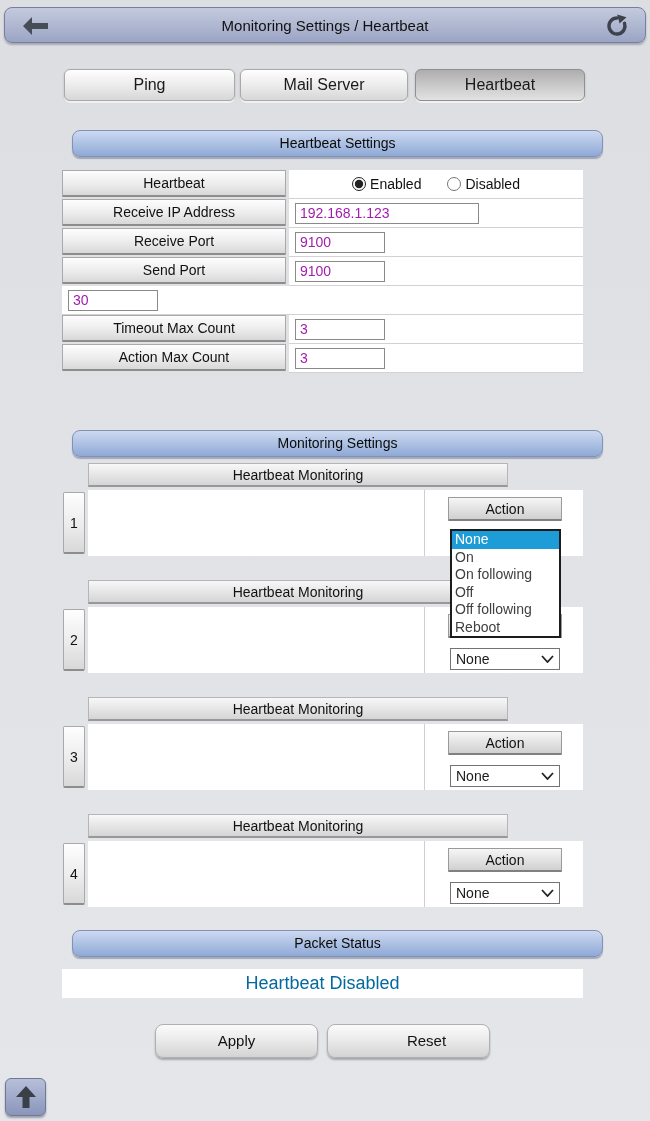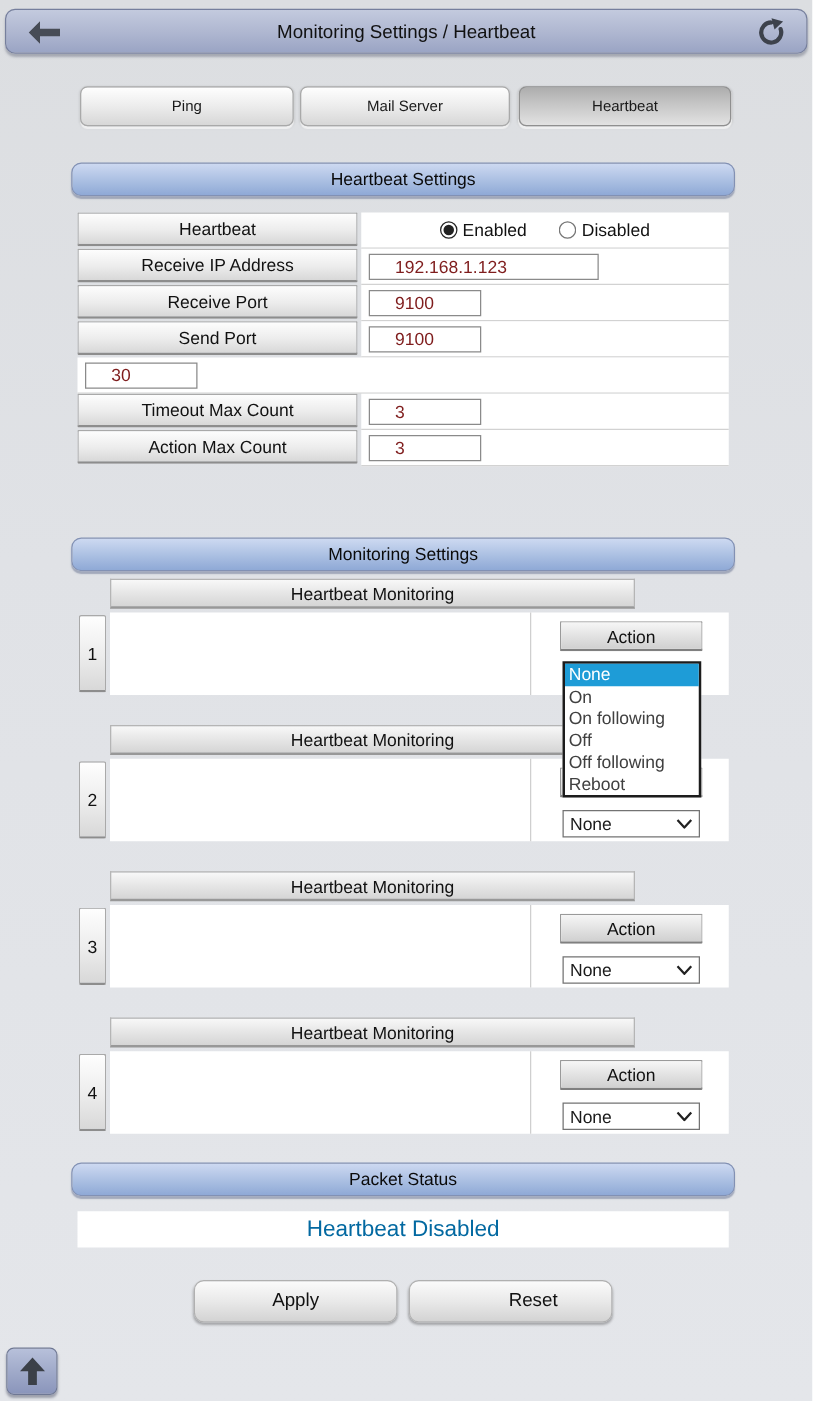--- a/index.html
+++ b/index.html
@@ -31,33 +31,33 @@
     background: transparent; border: none; cursor: pointer;
   }
   .nav-btn.left { left: 4px; }
   .nav-btn.right { right: 2px; }
   
   .tab {
     position: absolute; top: 69px; height: 32px;
     border: 1px solid #a9a9a9; border-radius: 6px;
     background: linear-gradient(180deg, #fefefe 0%, #ececec 50%, #d7d7d7 100%);
     box-shadow: 0 2px 1px rgba(255,255,255,.8), 0 1px 2px rgba(0,0,0,.25);
-    font-size: 12px; color: #1a1a1a; text-align: center; line-height: 30px;
+    font-size: 16px; color: #1a1a1a; text-align: center; line-height: 30px;
     cursor: pointer;
   }
   .tab.active {
     background: linear-gradient(180deg, #adadad 0%, #c6c6c6 45%, #e2e2e2 100%);
     border-color: #8f8f8f;
   }
   .tab.ping { left: 64px; width: 171px; }
   .tab.mail { left: 240px; width: 168px; }
   .tab.heartbeat { left: 415px; width: 170px; }
   
   .section-header {
-    position: absolute; left: 57px; width: 531px; height: 27px;
+    position: absolute; left: 72px; width: 531px; height: 27px;
     border-radius: 8px;
     background: linear-gradient(180deg, #cdd9f1 0%, #aabfe2 55%, #8fa9d6 100%);
     border: 1px solid #8291b4;
     box-shadow: 0 2px 1px rgba(110,120,150,.55);
     text-align: center; line-height: 25px; font-size: 14px; color: #0a0a0a;
   }
   
   .settings-table { position: absolute; left: 62px; top: 170px; width: 521px; }
   .srow { display: flex; height: 29px; }
   .srow .label-cell {
@@ -69,22 +69,22 @@
   }
   .srow .value-cell {
     flex: 1; background: #fff; border-bottom: 1px solid #d2d2d2;
     display: flex; align-items: center; padding-left: 6px;
   }
   .value-cell.radios { justify-content: center; gap: 26px; padding-left: 0; }
   .radio-wrap { display: flex; align-items: center; gap: 4px; font-size: 14px; }
   .radio-wrap input { width: 14px; height: 14px; accent-color: #222; }
   .txt-input {
     height: 21px; border: 1px solid #8a8a8a; background: #fff;
-    font-family: "Liberation Sans", sans-serif; font-size: 14px; color: #7f1d1d;
-    padding: 0 20px;
+    font-family: "Liberation Sans", sans-serif; font-size: 14px; color: #a21caf;
+    padding: 0 4px;
   }
   .txt-input.ip { width: 184px; }
   .txt-input.num { width: 90px; }
   
   .mon-subheader {
     position: absolute; left: 88px; width: 420px; height: 24px;
     background: linear-gradient(180deg, #f8f8f8 0%, #e6e6e6 50%, #d5d5d5 100%);
     border: 1px solid #b5b5b5; border-bottom: 2px solid #989898;
     text-align: center; line-height: 22px; font-size: 14px; color: #111;
   }

